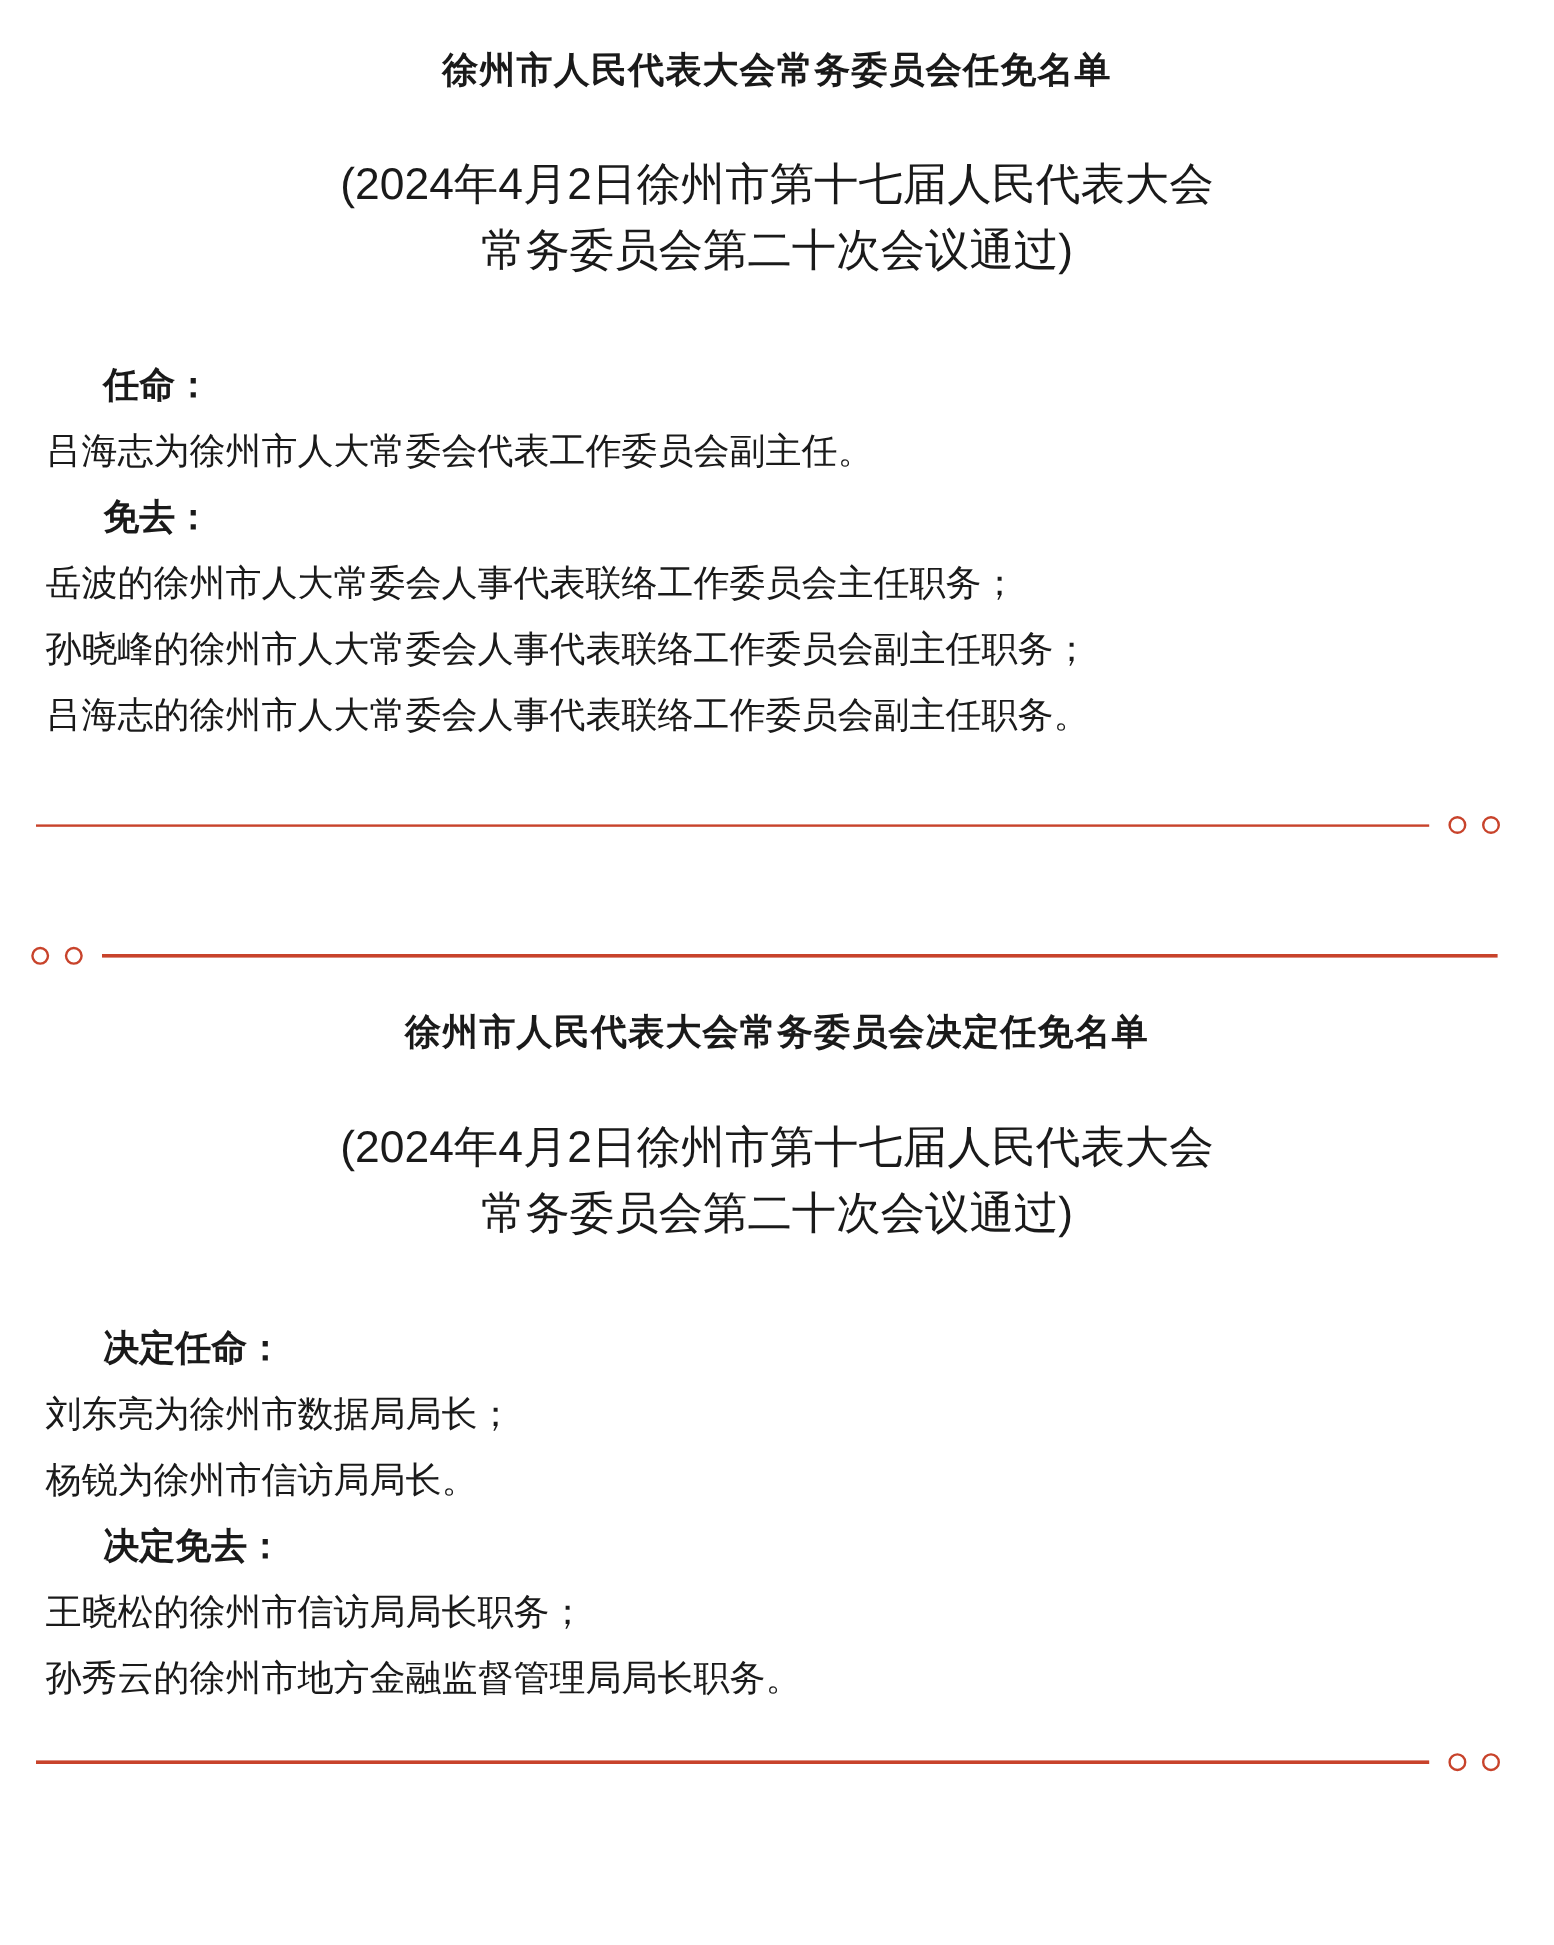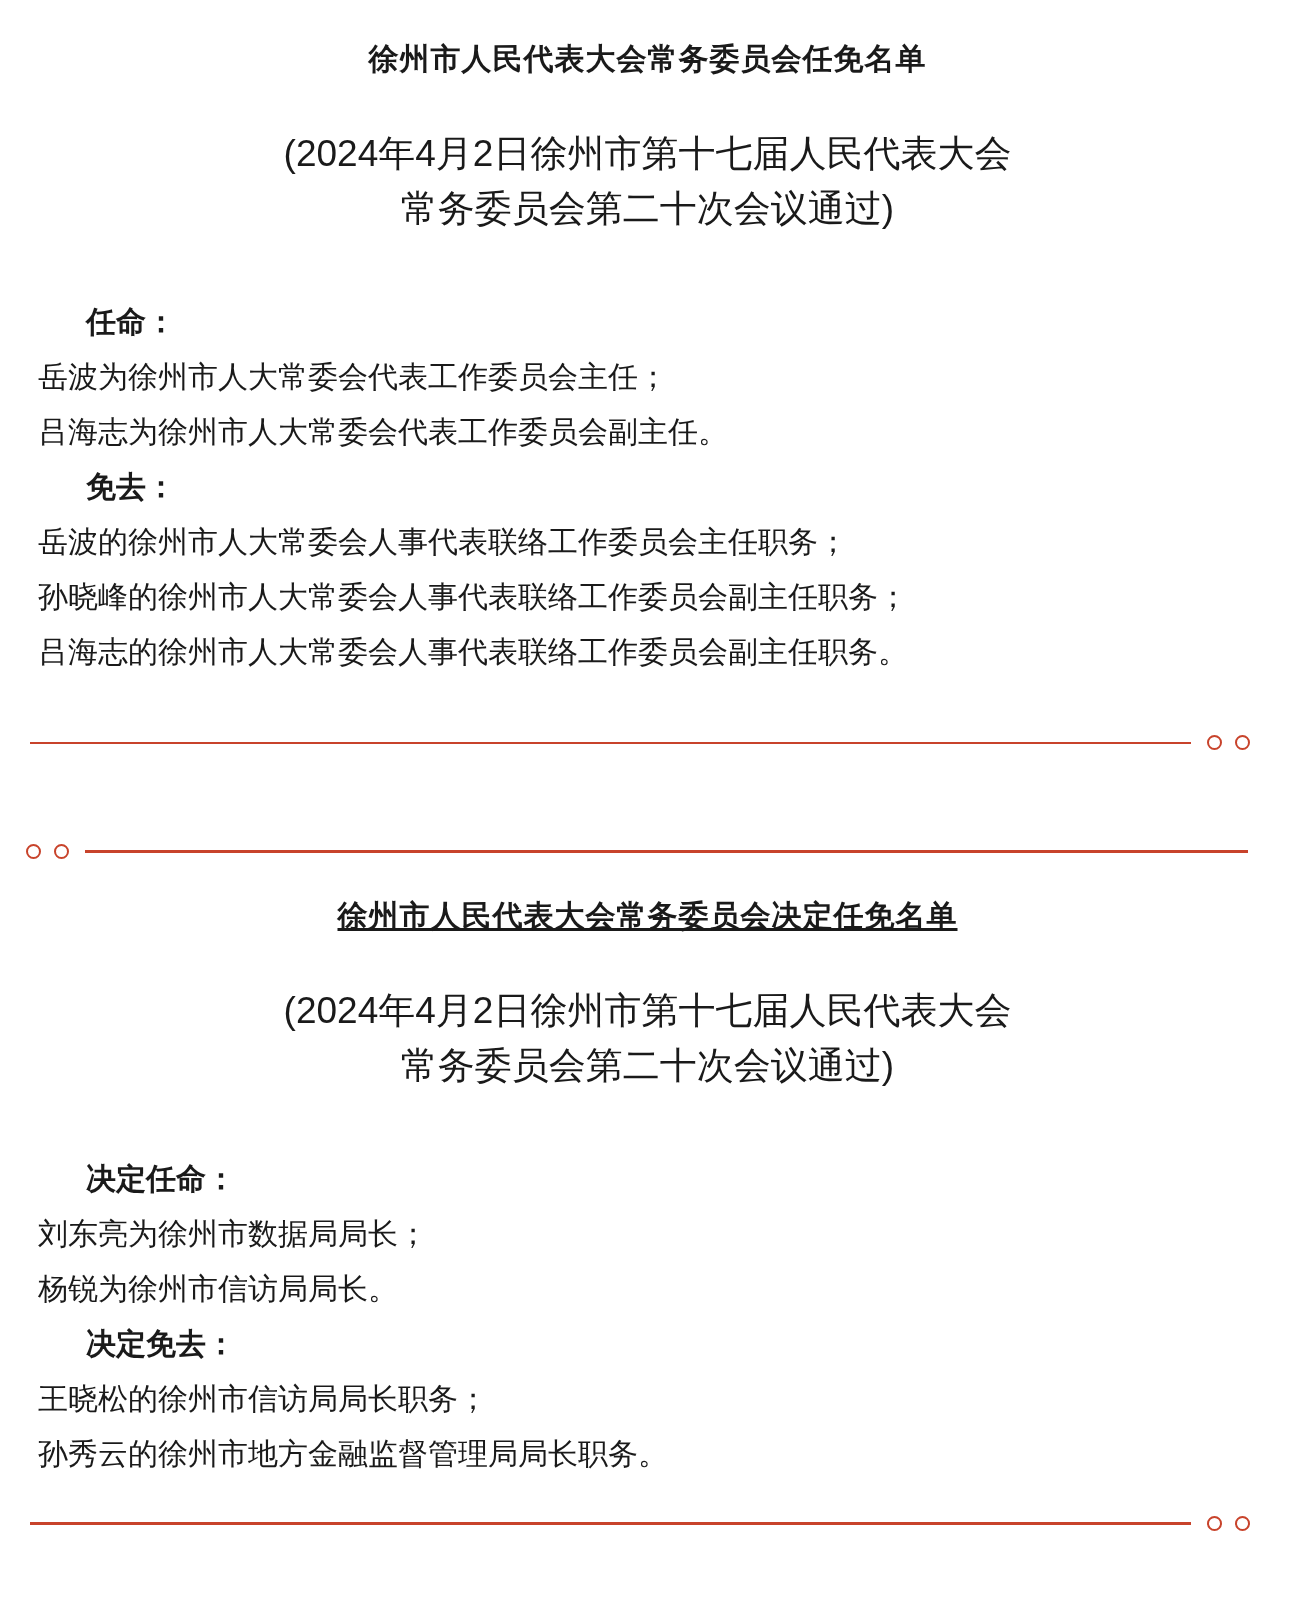--- a/index.html
+++ b/index.html
@@ -33,21 +33,20 @@
     margin: 0;
     padding-top: 42px;
     font-size: 30px;
     line-height: 34px;
     font-weight: 700;
     text-align: center;
     letter-spacing: 1px;
   }
   .section-2 .title {
     padding-top: 40px;
-    text-decoration: underline;
   }
   .dateblock {
     margin-top: 50px;
     text-align: center;
     font-size: 37px;
   }
   .dateblock p {
     margin: 0;
     line-height: 55px;
   }
@@ -103,21 +102,20 @@
   <div class="section section-1">
     <h1 class="title">徐州市人民代表大会常务委员会任免名单</h1>
 
     <div class="dateblock">
       <p>(2024年4月2日徐州市第十七届人民代表大会</p>
       <p>常务委员会第二十次会议通过)</p>
     </div>
 
     <div class="bodyblock">
       <p class="label">任命：</p>
-      <p>岳波为徐州市人大常委会代表工作委员会主任；</p>
       <p>吕海志为徐州市人大常委会代表工作委员会副主任。</p>
       <p class="label">免去：</p>
       <p>岳波的徐州市人大常委会人事代表联络工作委员会主任职务；</p>
       <p>孙晓峰的徐州市人大常委会人事代表联络工作委员会副主任职务；</p>
       <p>吕海志的徐州市人大常委会人事代表联络工作委员会副主任职务。</p>
     </div>
   </div>
 
   <div class="divider thin divider-1">
     <div class="rule"></div>

